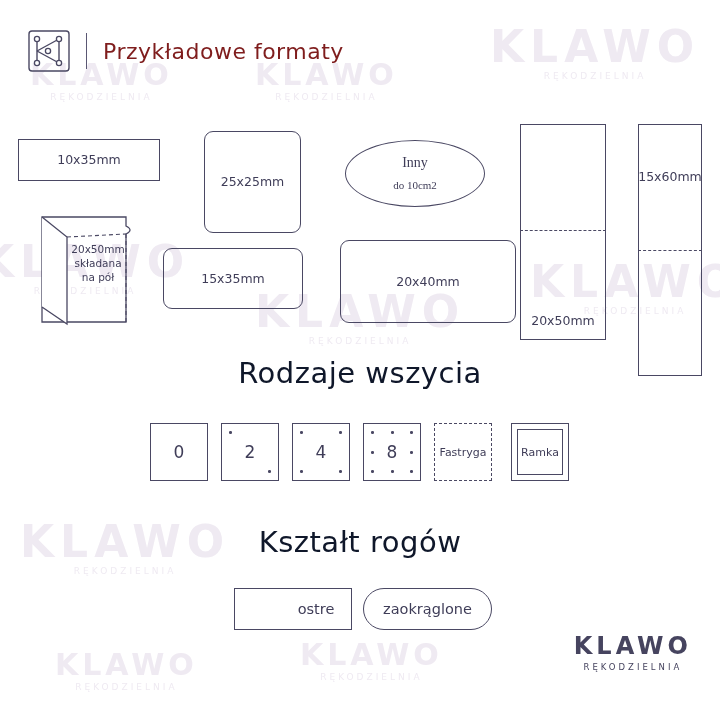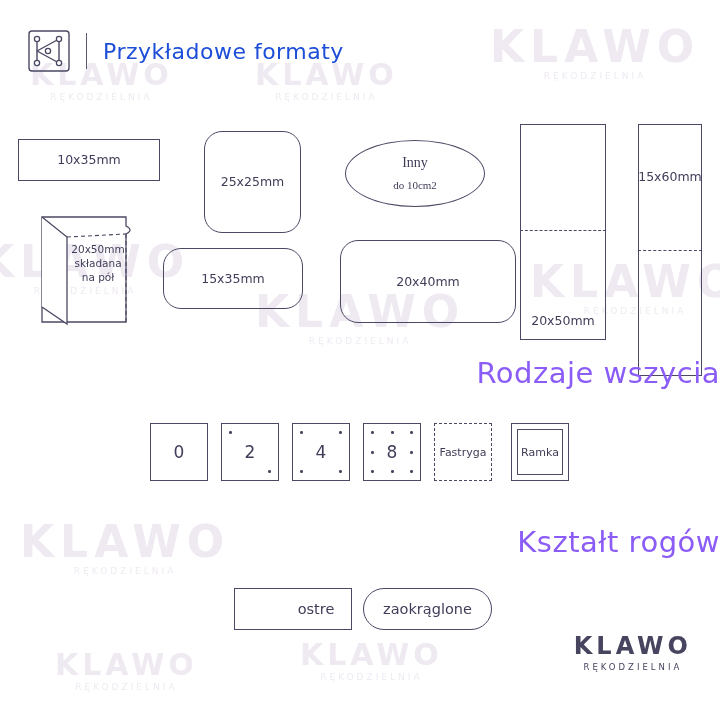--- a/index.html
+++ b/index.html
@@ -56,49 +56,49 @@
     height: 42px;
   }
   #header-divider {
     width: 1px;
     height: 36px;
     background: #5a5773;
     margin: 0 16px 0 16px;
   }
   #header-title {
     font-size: 22px;
-    color: #1d4ed8;
+    color: #7f1d1d;
     letter-spacing: 0.5px;
     font-family: "DejaVu Sans", sans-serif;
   }
 
   
   .shape {
     position: absolute;
     border: 1.3px solid #4a4863;
     box-sizing: border-box;
     display: flex;
     align-items: center;
     justify-content: center;
     text-align: center;
     font-size: 12.5px;
     color: #3f3d58;
     background: transparent;
     line-height: 1.25;
   }
-  .shape.round { border-radius: 18px; }
+  .shape.round { border-radius: 9px; }
   .shape.ellipse { border-radius: 50%; font-family: Liberation Serif, serif; }
 
   
   .section-title {
     position: absolute;
     width: 100%;
-    text-align: right;
+    text-align: center;
     font-size: 29px;
-    color: #8b5cf6;
+    color: #0f172a;
     letter-spacing: 0.5px;
   }
 
   
   .stitch-sq {
     position: absolute;
     width: 58px;
     height: 58px;
     border: 1.3px solid #4a4863;
     box-sizing: border-box;

